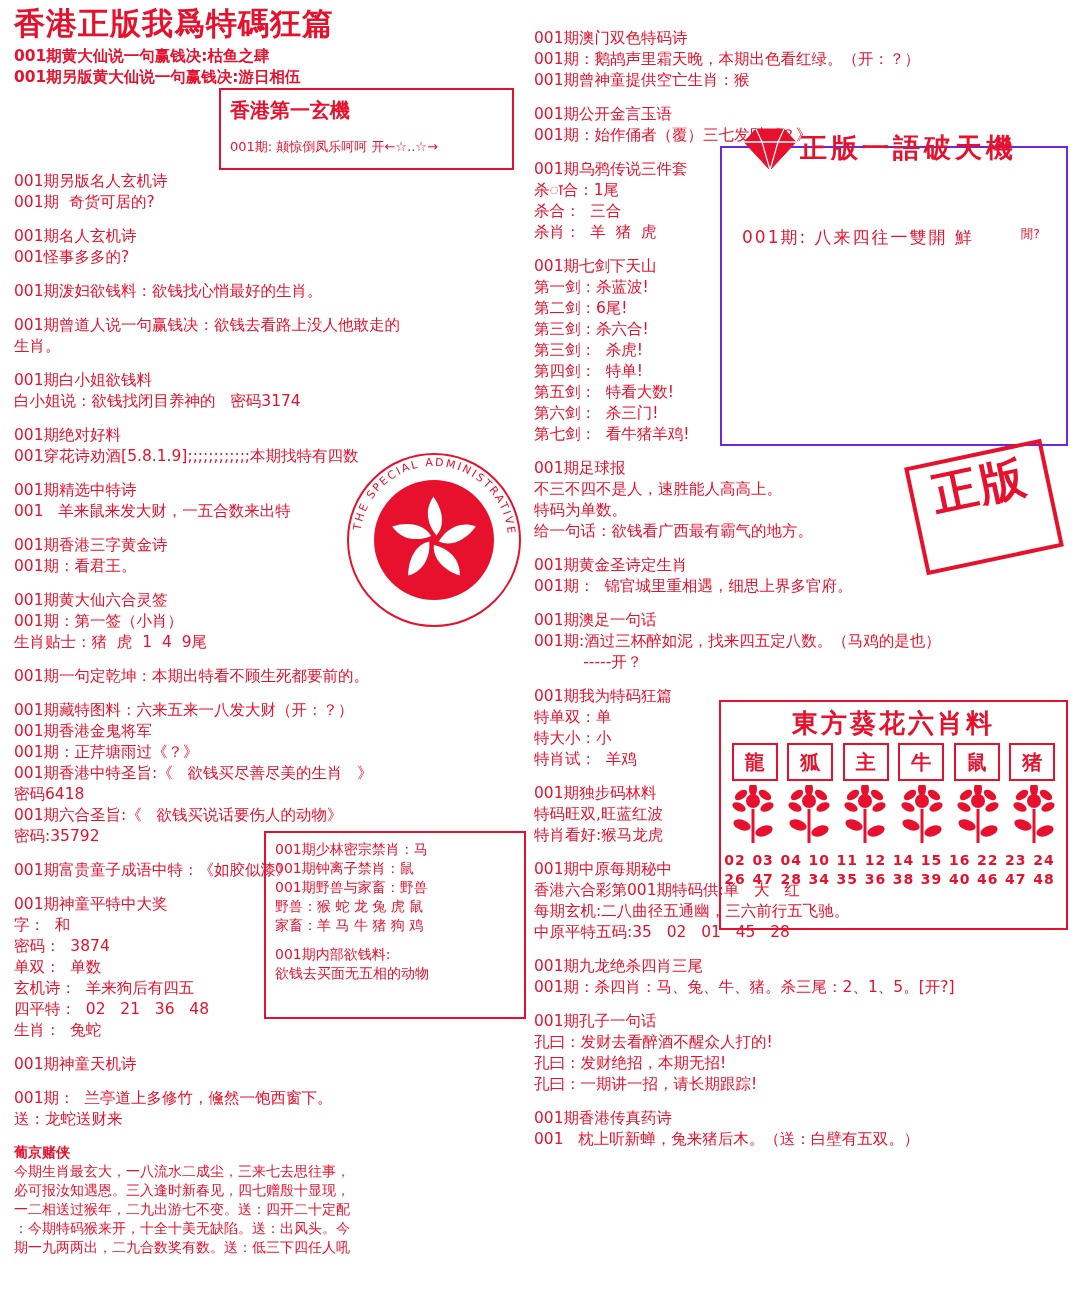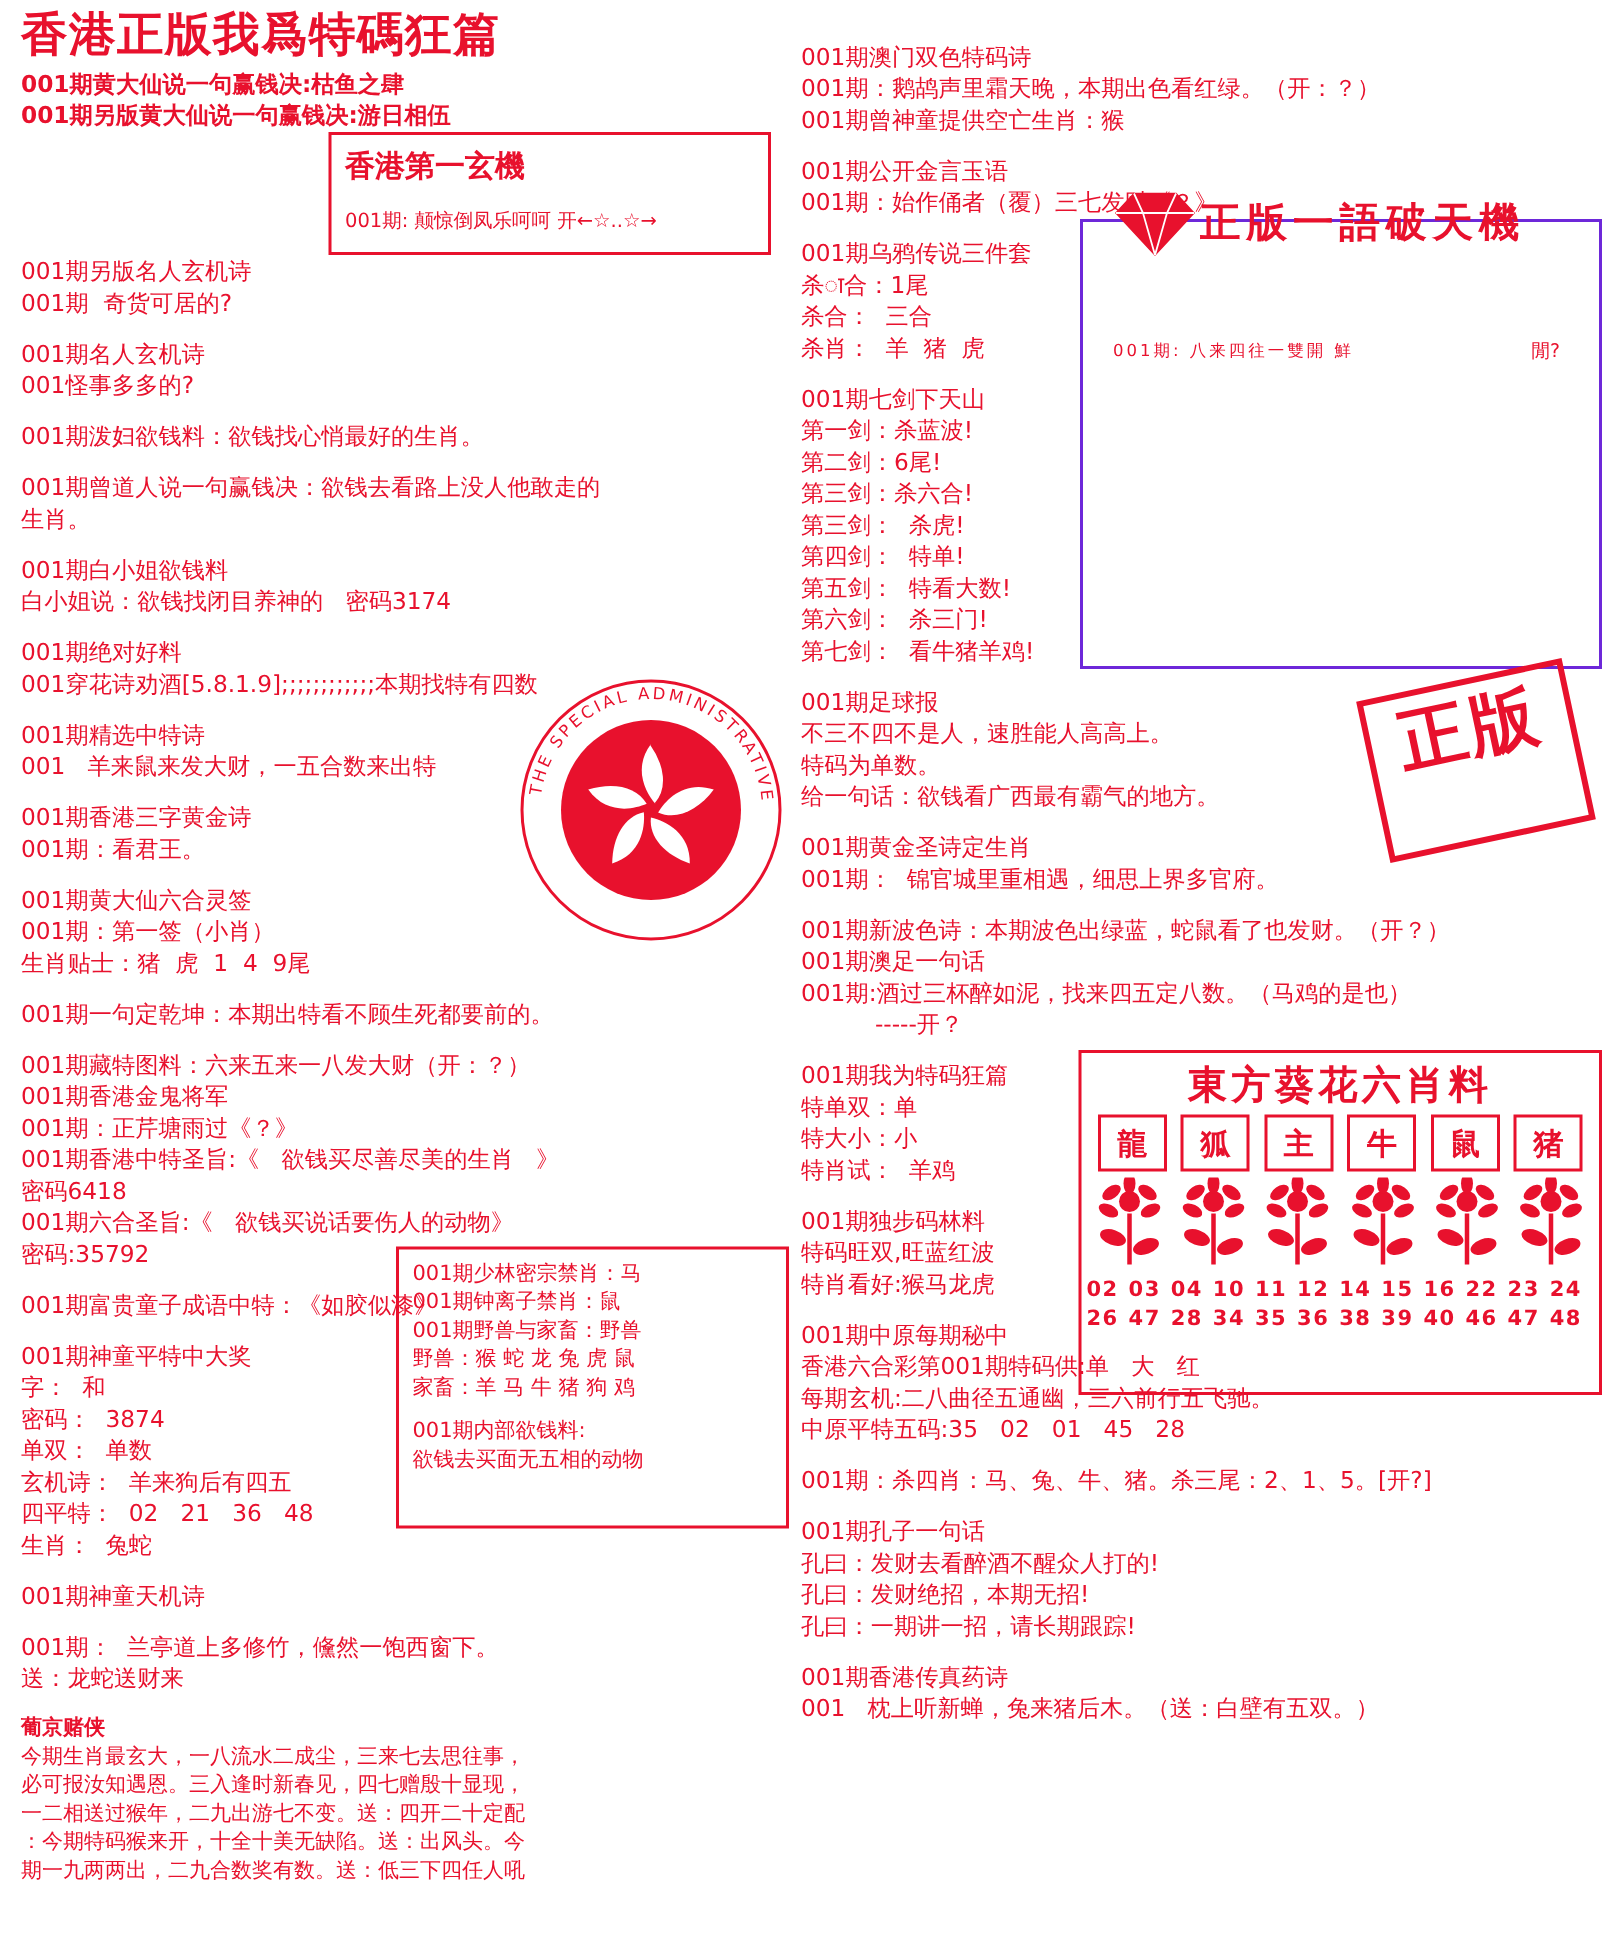--- a/index.html
+++ b/index.html
@@ -67,21 +67,21 @@
   #box-heaven{
     position:absolute;left:186px;top:146px;width:348px;height:300px;
     border:2px solid #6d28d9;box-sizing:border-box;
   }
   #box-heaven .hbanner{
     font-family:"DejaVu Serif","Liberation Serif",serif;
     font-weight:bold;font-size:27px;letter-spacing:4px;
     position:absolute;left:78px;top:-18px;white-space:nowrap;
   }
   #box-heaven .hrow{
-    position:absolute;left:20px;top:78px;font-size:11px;letter-spacing:2px;
+    position:absolute;left:20px;top:78px;font-size:17px;letter-spacing:2px;
   }
   #box-heaven .hrow2{
     position:absolute;right:26px;top:78px;font-size:12.5px;
   }
   .gem{
     position:absolute;left:18px;top:-22px;width:60px;height:46px;
   }
 
   
   #stamp-zhengban{
@@ -326,21 +326,20 @@
       <div class="ln">特码为单数。</div>
       <div class="ln">给一句话：欲钱看广西最有霸气的地方。</div>
     </div>
 
     <div class="blk">
       <div class="ln">001期黄金圣诗定生肖</div>
       <div class="ln">001期：  锦官城里重相遇，细思上界多官府。</div>
     </div>
 
     <div class="blk">
-      <div class="ln">001期新波色诗：本期波色出绿蓝，蛇鼠看了也发财。（开？）</div>
       <div class="ln">001期澳足一句话</div>
       <div class="ln">001期:酒过三杯醉如泥，找来四五定八数。（马鸡的是也）</div>
       <div class="ln">          -----开？</div>
     </div>
 
     <div class="blk">
       <div class="ln">001期我为特码狂篇</div>
       <div class="ln">特单双：单</div>
       <div class="ln">特大小：小</div>
       <div class="ln">特肖试：  羊鸡</div>
@@ -353,20 +352,21 @@
     </div>
 
     <div class="blk">
       <div class="ln">001期中原每期秘中</div>
       <div class="ln">香港六合彩第001期特码供:单   大   红</div>
       <div class="ln">每期玄机:二八曲径五通幽，三六前行五飞驰。</div>
       <div class="ln">中原平特五码:35   02   01   45   28</div>
     </div>
 
     <div class="blk">
+      <div class="ln">001期九龙绝杀四肖三尾</div>
       <div class="ln">001期：杀四肖：马、兔、牛、猪。杀三尾：2、1、5。[开?]</div>
     </div>
 
     <div class="blk">
       <div class="ln">001期孔子一句话</div>
       <div class="ln">孔曰：发财去看醉酒不醒众人打的!</div>
       <div class="ln">孔曰：发财绝招，本期无招!</div>
       <div class="ln">孔曰：一期讲一招，请长期跟踪!</div>
     </div>
 

